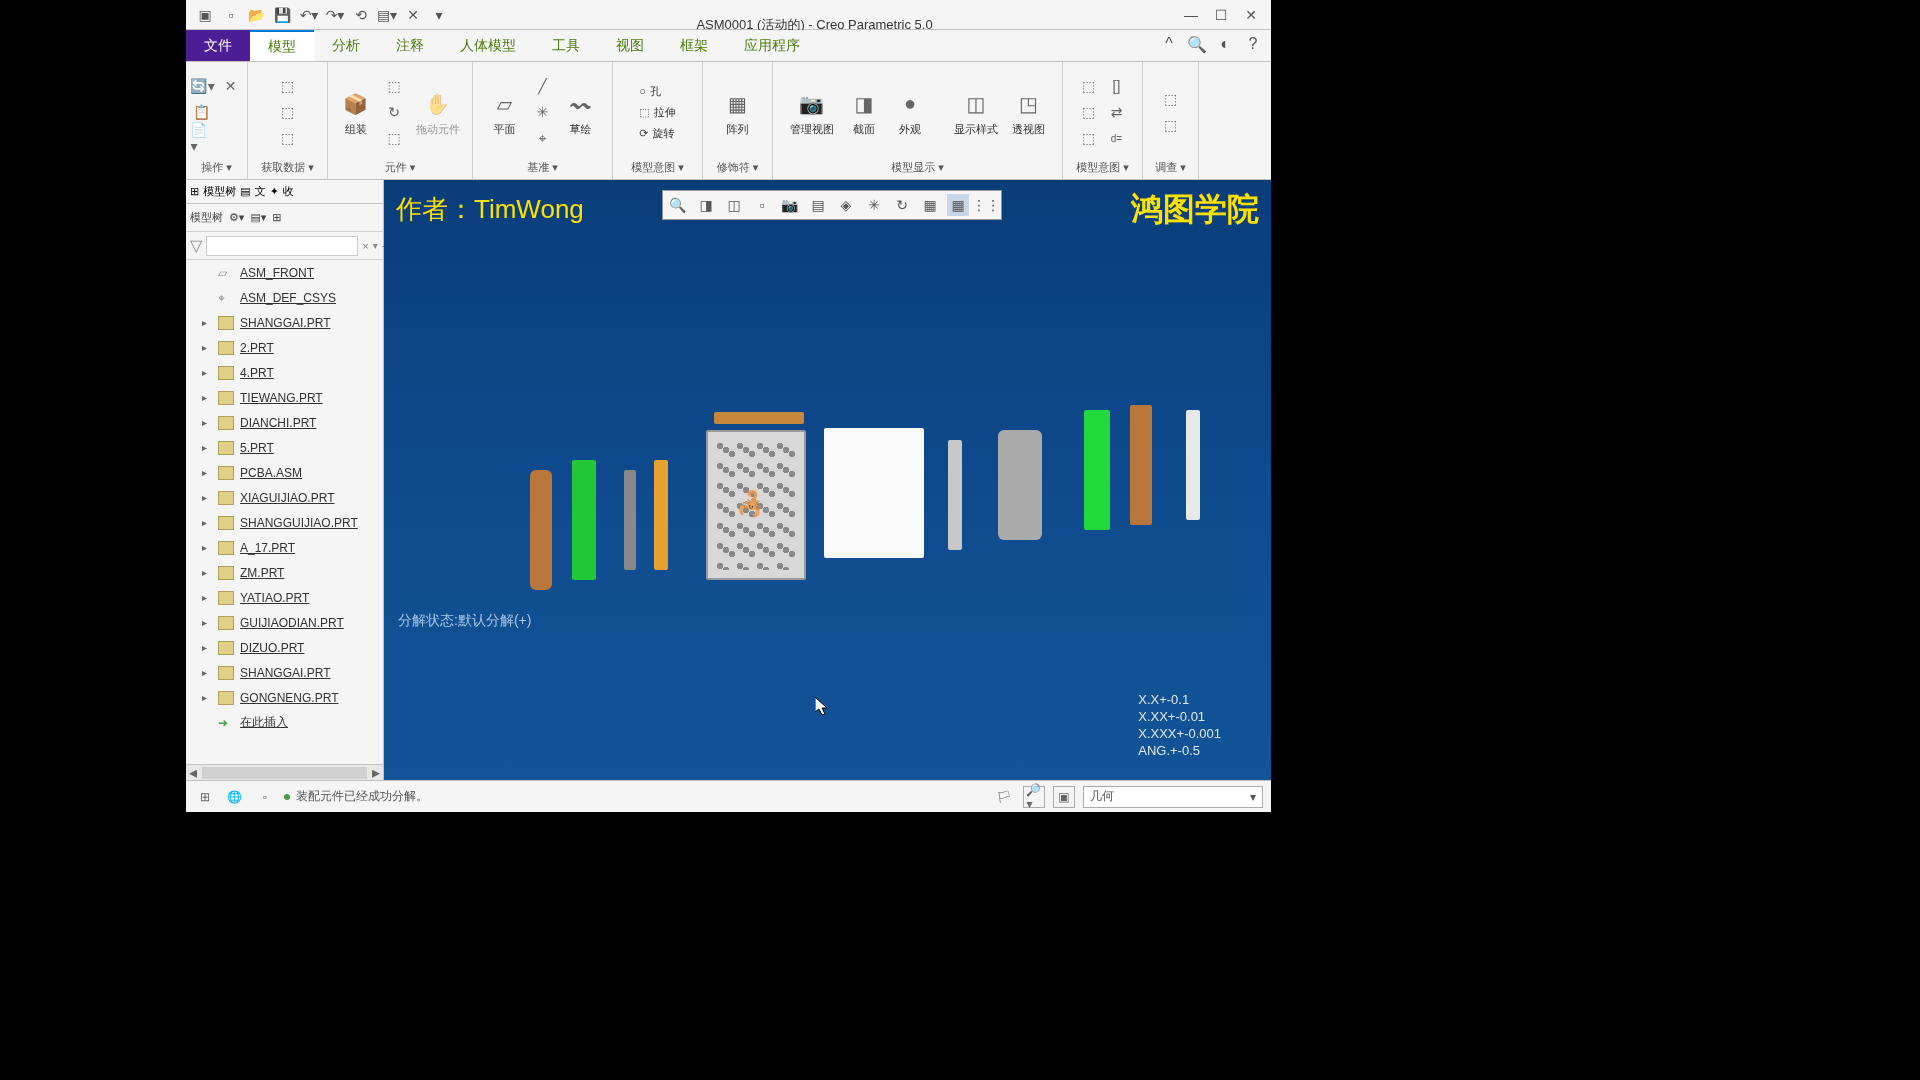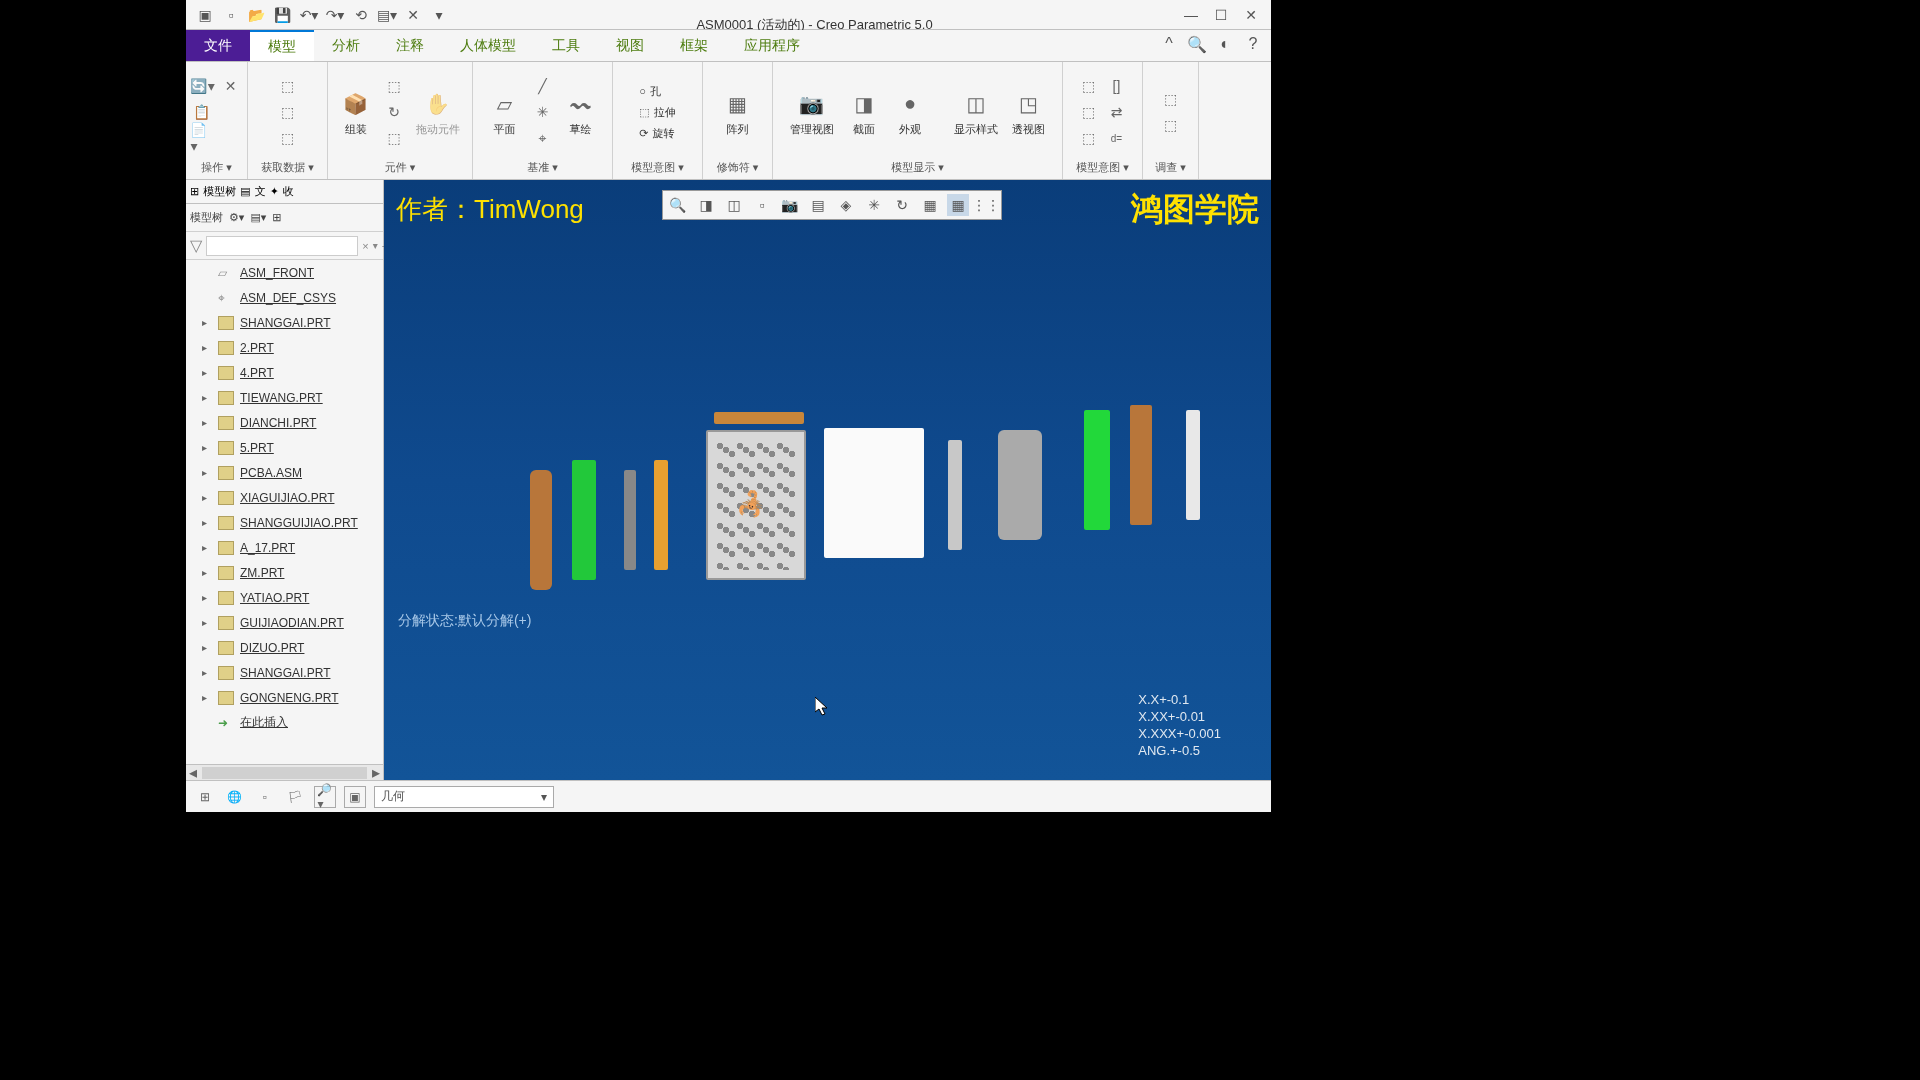--- a/index.html
+++ b/index.html
@@ -431,20 +431,24 @@
         <div>X.XXX+-0.001</div>
         <div>ANG.+-0.5</div>
       </div>
     </div>
   </div>
 
   <div class="status-bar">
     <span class="status-icon">⊞</span>
     <span class="status-icon">🌐</span>
     <span class="status-icon">▫</span>
+    <div class="status-msg">
+      <span class="status-dot"></span>
+      <span>装配元件已经成功分解。</span>
+    </div>
     <span class="status-icon">🏳</span>
     <span class="status-icon" style="border:1px solid #aaa;padding:0 6px">🔎▾</span>
     <span class="status-icon" style="border:1px solid #aaa">▣</span>
     <div class="status-combo">
       <span>几何</span>
       <span>▾</span>
     </div>
   </div>
 </div>
 

